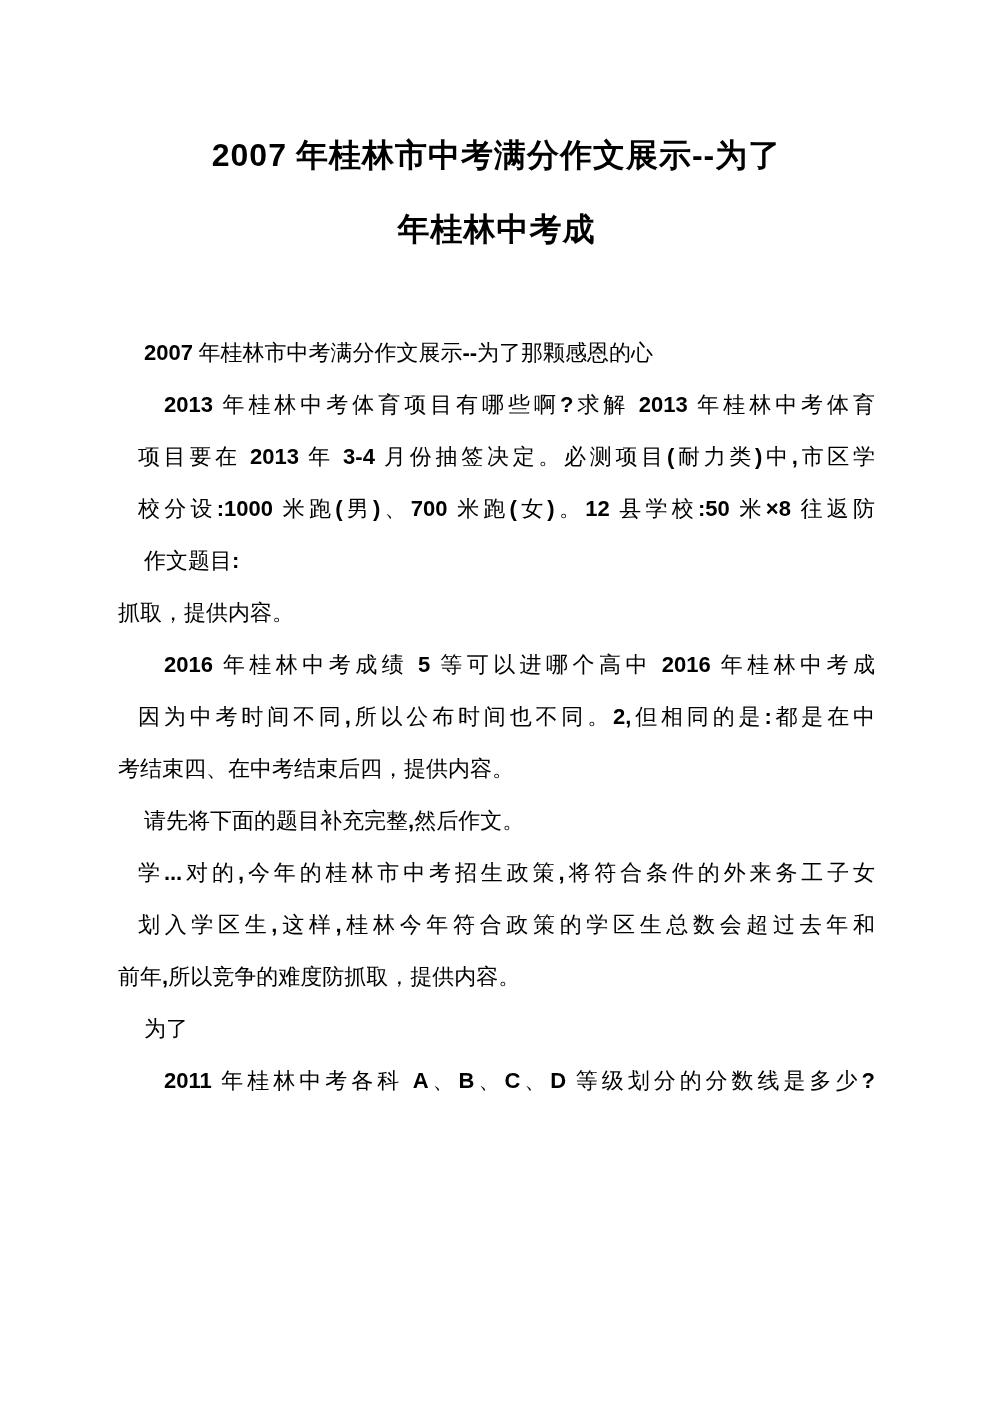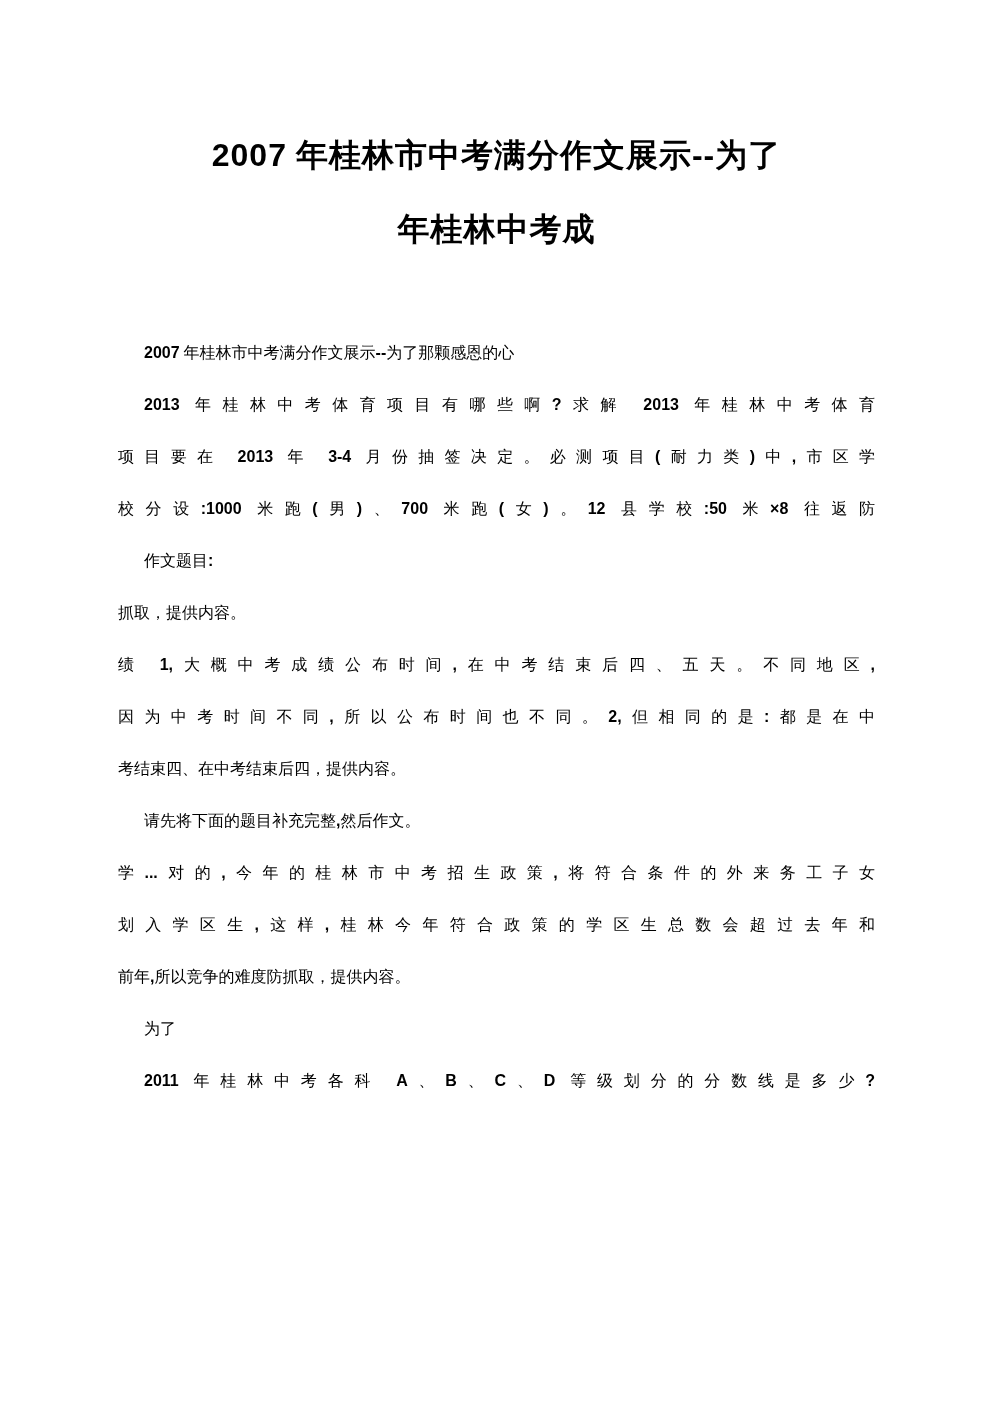--- a/index.html
+++ b/index.html
@@ -27,34 +27,35 @@
     font-weight: 700;
     line-height: 74px;
     text-align: center;
     letter-spacing: 1px;
   }
   .doc-title .t-line { min-height: 74px; }
 
   
   .doc-body {
     margin-top: 61px;
-    font-size: 16px;
+    font-size: 22px;
   }
   .line {
     height: 52px;
     line-height: 52px;
     white-space: nowrap;
     text-align: left;
   }
   
   .line.ind { padding-left: 26px; }
   
   .line.j {
     text-align: justify;
     text-align-last: justify;
+    margin-left: 20px;
   }
 
   
   b {
     font-family: "Liberation Sans", "DejaVu Sans", sans-serif;
     font-weight: 700;
   }
 </style>
 </head>
 <body>
@@ -67,21 +68,21 @@
       <div class="t-line">年桂林中考成</div>
     </h1>
 
     <div class="doc-body">
       <div class="line ind"><b>2007</b> 年桂林市中考满分作文展示<b>--</b>为了那颗感恩的心</div>
       <div class="line ind j"><b>2013</b> 年桂林中考体育项目有哪些啊<b>?</b>求解 <b>2013</b> 年桂林中考体育</div>
       <div class="line j">项目要在 <b>2013</b> 年 <b>3-4</b> 月份抽签决定。必测项目<b>(</b>耐力类<b>)</b>中<b>,</b>市区学</div>
       <div class="line j">校分设<b>:1000</b> 米跑<b>(</b>男<b>)</b>、<b>700</b> 米跑<b>(</b>女<b>)</b>。<b>12</b> 县学校<b>:50</b> 米<b>×8</b> 往返防</div>
       <div class="line ind">作文题目<b>:</b></div>
       <div class="line">抓取，提供内容。</div>
-      <div class="line j">绩 <b>1,</b>大概中考成绩公布时间<b>,</b>在中考结束后四、五天。不同地区<b>,</b></div>
+      <div class="line ind j"><b>2016</b> 年桂林中考成绩 <b>5</b> 等可以进哪个高中 <b>2016</b> 年桂林中考成</div>
       <div class="line j">因为中考时间不同<b>,</b>所以公布时间也不同。<b>2,</b>但相同的是<b>:</b>都是在中</div>
       <div class="line">考结束四、在中考结束后四，提供内容。</div>
       <div class="line ind">请先将下面的题目补充完整<b>,</b>然后作文。</div>
       <div class="line j">学<b>...</b>对的<b>,</b>今年的桂林市中考招生政策<b>,</b>将符合条件的外来务工子女</div>
       <div class="line j">划入学区生<b>,</b>这样<b>,</b>桂林今年符合政策的学区生总数会超过去年和</div>
       <div class="line">前年<b>,</b>所以竞争的难度防抓取，提供内容。</div>
       <div class="line ind">为了</div>
       <div class="line ind j"><b>2011</b> 年桂林中考各科 <b>A</b>、<b>B</b>、<b>C</b>、<b>D</b> 等级划分的分数线是多少<b>?</b></div>
     </div>
 

